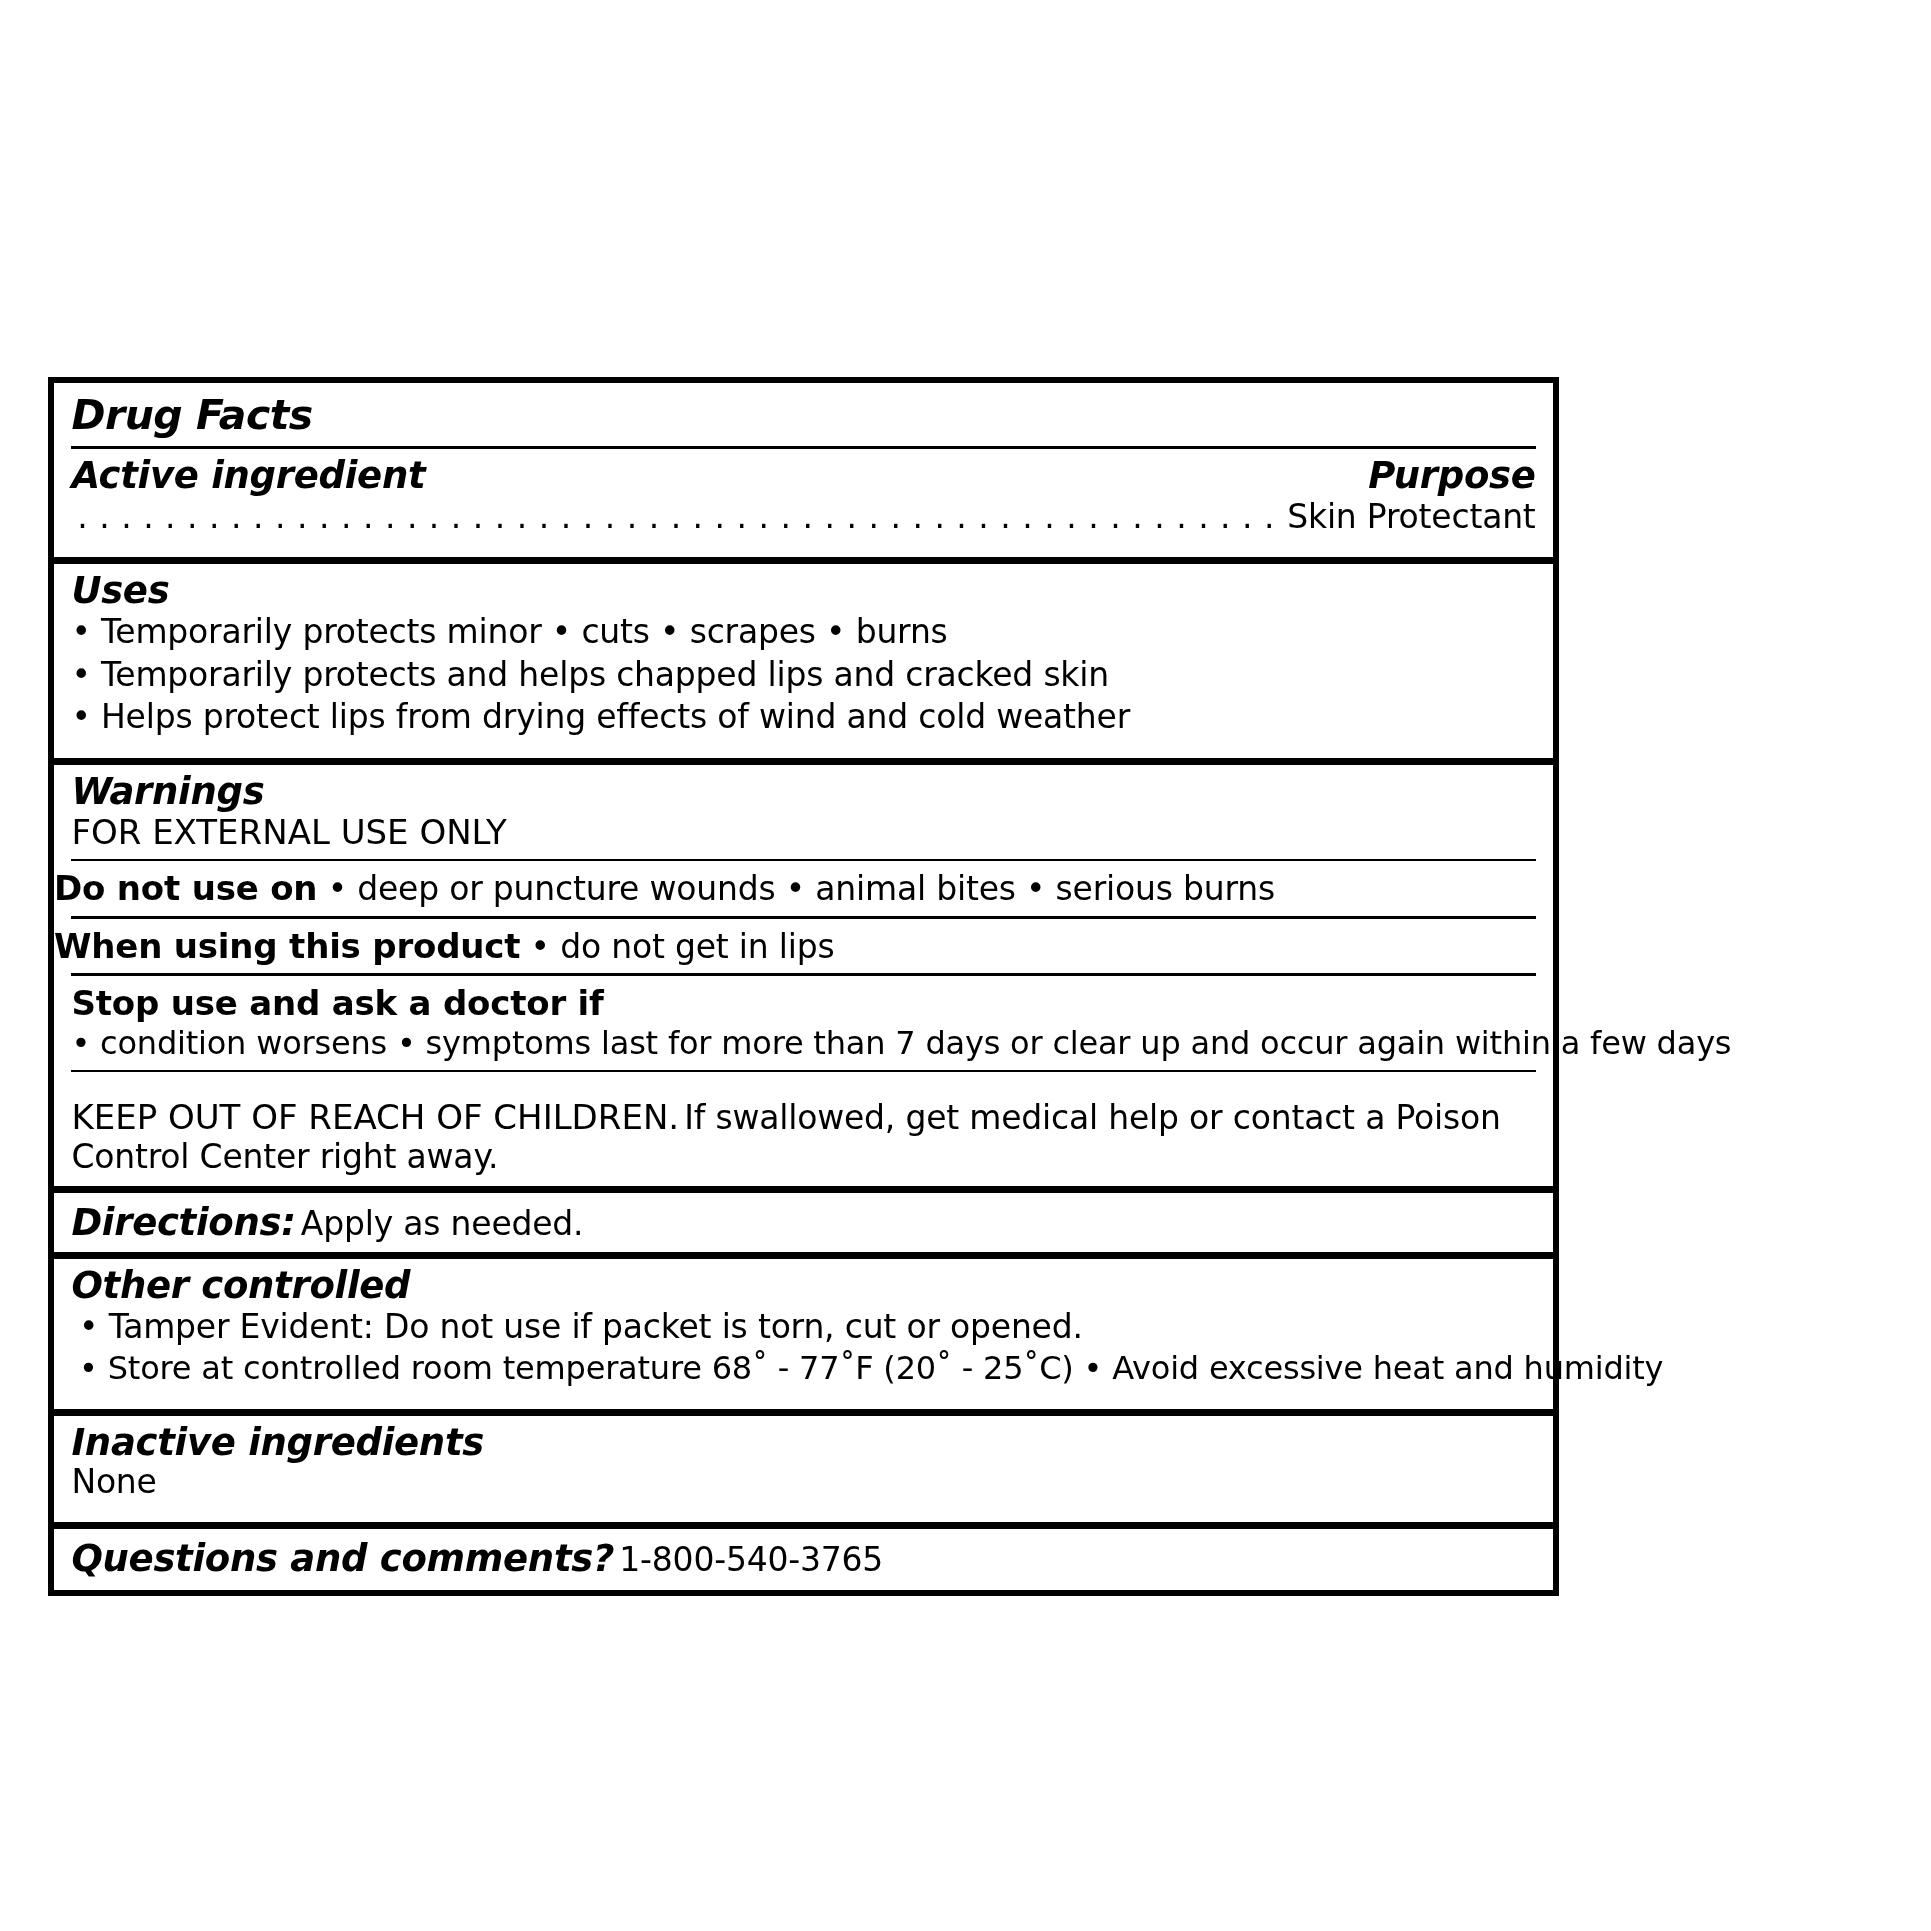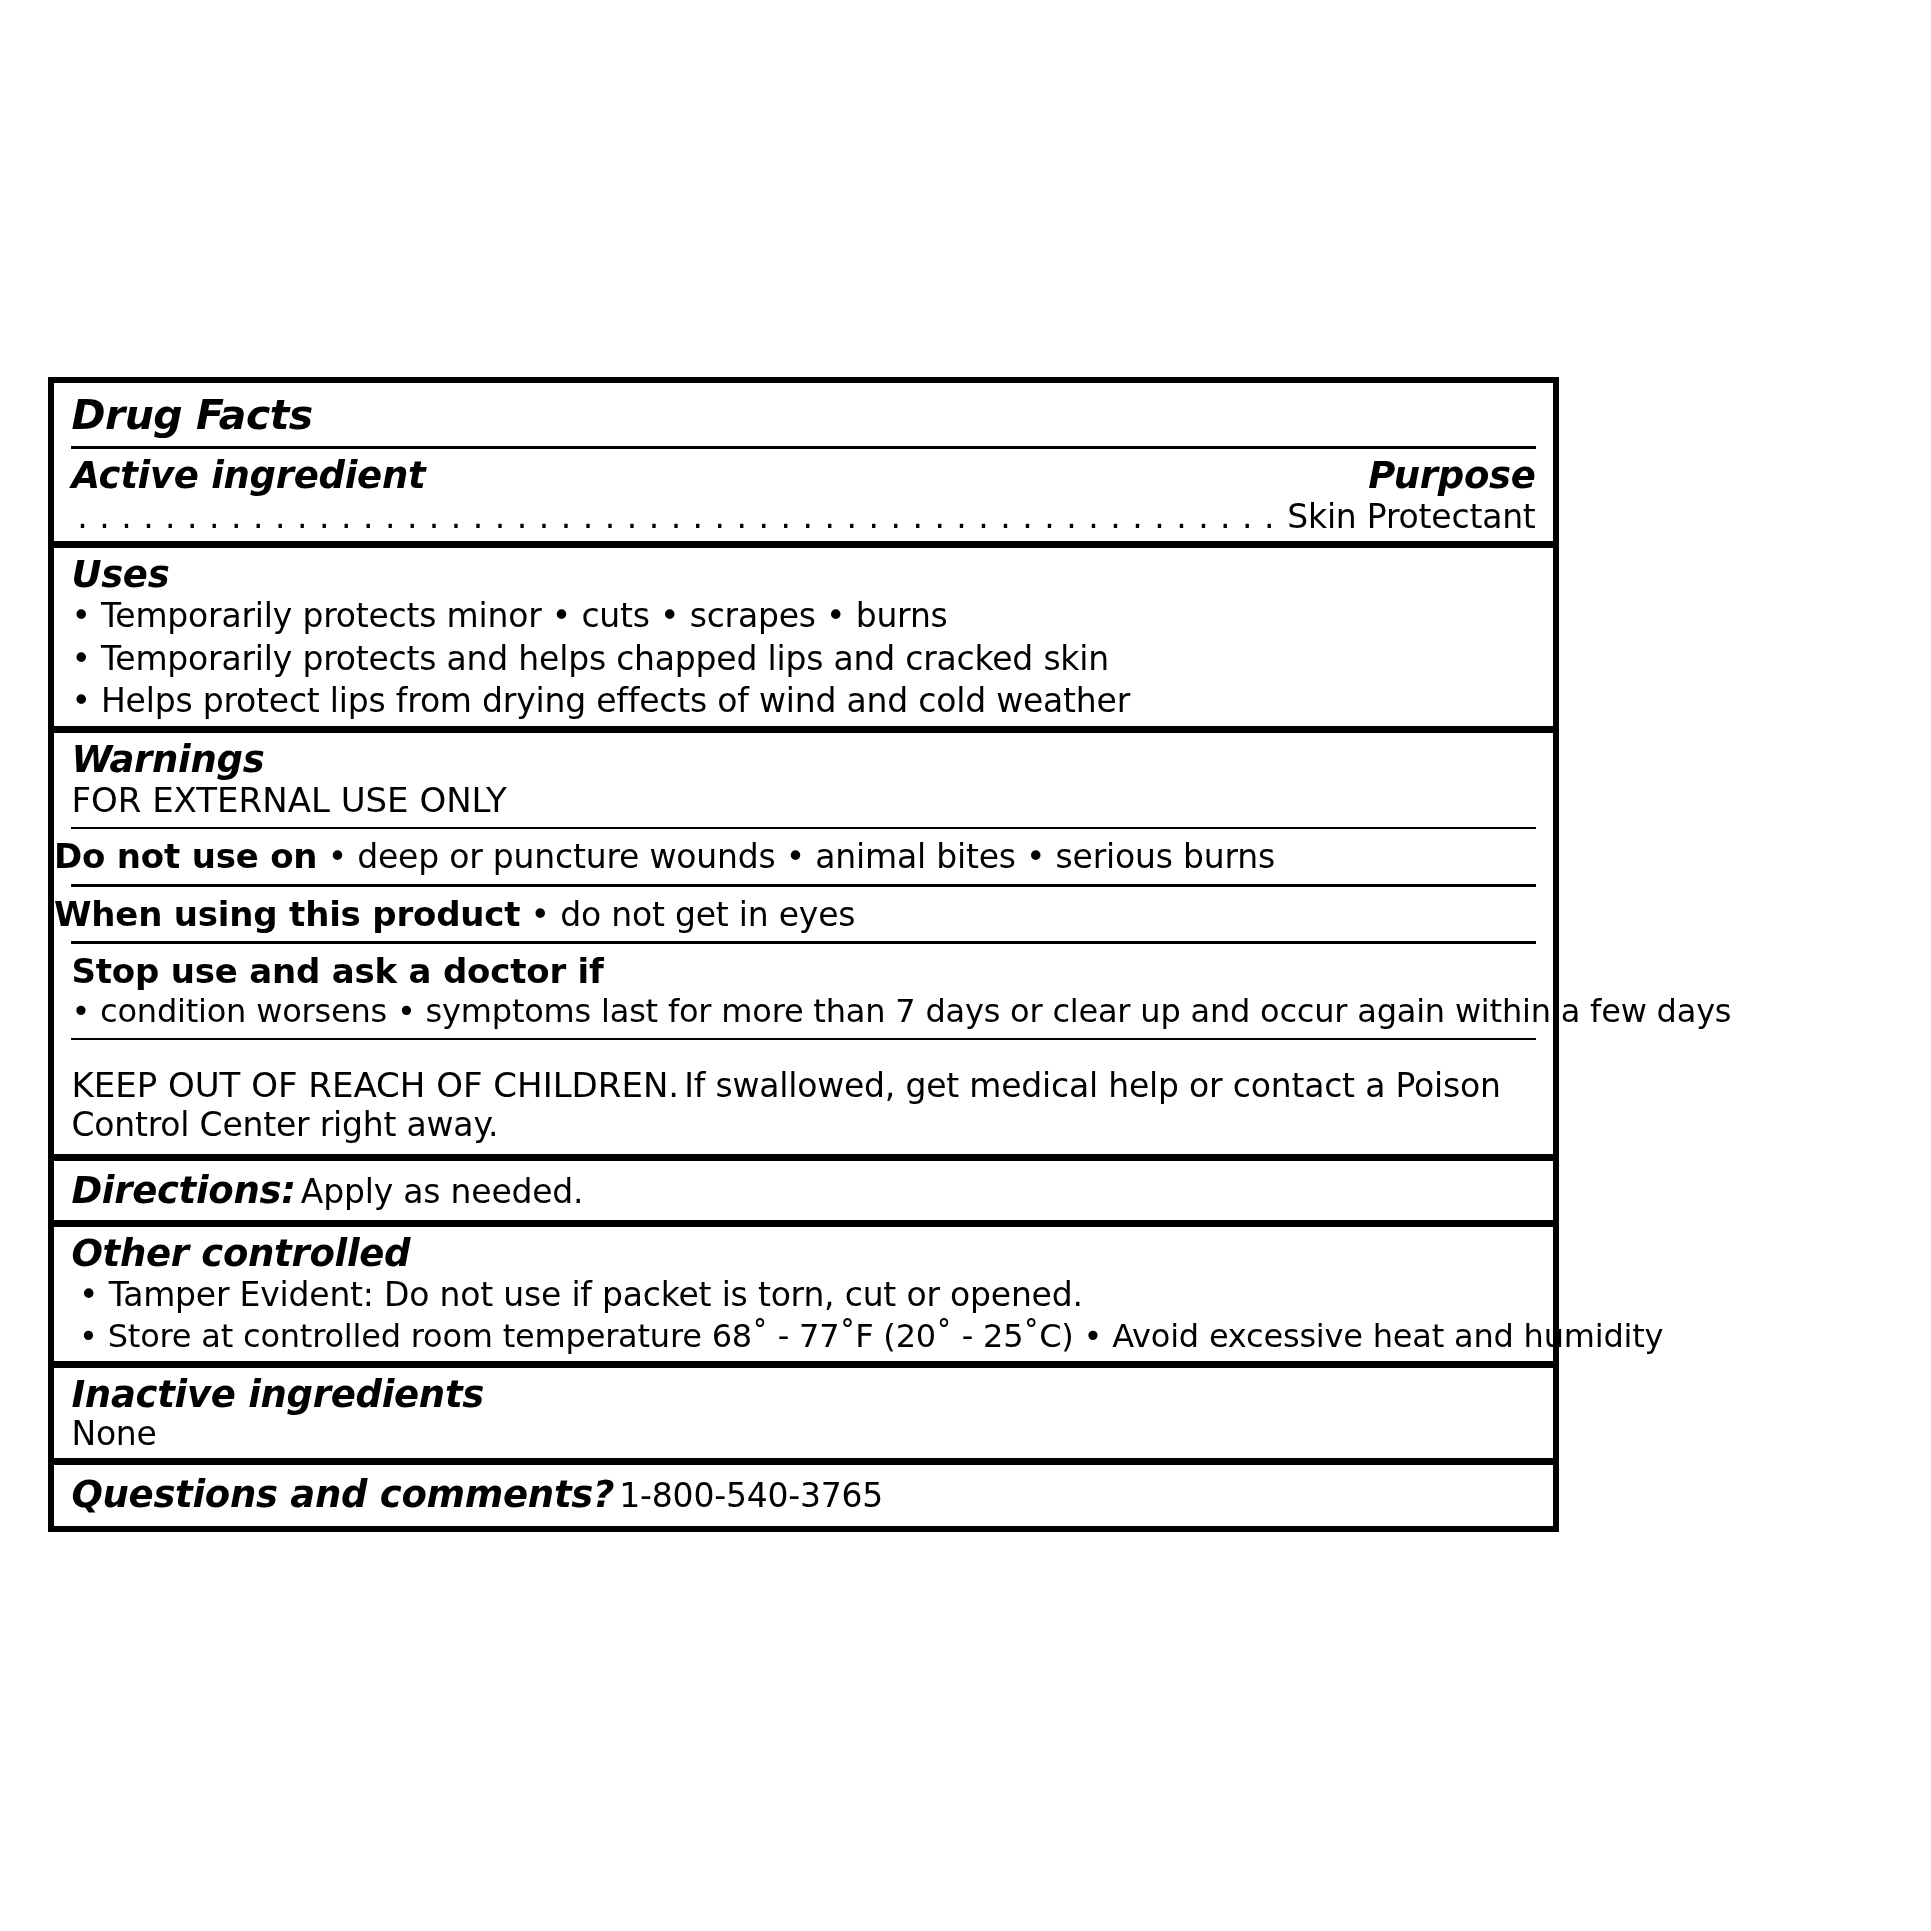--- a/index.html
+++ b/index.html
@@ -59,21 +59,21 @@
     justify-content: space-between;
     align-items: baseline;
   }
   .body-text {
     font-size: 33px;
     line-height: 1.18;
     letter-spacing: -0.2px;
   }
   .sec-pad {
     padding-top: 5.8px;
-    padding-bottom: 4px;
+    padding-bottom: 20px;
   }
   .bullet-line {
     font-size: 33px;
     line-height: 1.28;
     letter-spacing: -0.2px;
     white-space: nowrap;
   }
   .caps-bold {
     font-weight: normal;
     font-size: 34px;
@@ -139,21 +139,21 @@
   <div class="inner-rule"></div>
 
   <div class="section inline-block-row">
     <span class="sub-bold">Do not use on</span>
     <span>• deep or puncture wounds  • animal bites  • serious burns</span>
   </div>
   <div class="inner-rule"></div>
 
   <div class="section inline-block-row">
     <span class="sub-bold">When using this product</span>
-    <span>• do not get in eyes</span>
+    <span>• do not get in lips</span>
   </div>
   <div class="inner-rule"></div>
 
   <div class="section" style="padding-top:6.8px; padding-bottom:5.8px;">
     <div class="sub-bold">Stop use and ask a doctor if</div>
     <div class="bullet-line" style="font-size:32px;">• condition worsens  • symptoms last for more than 7 days or clear up and occur again within a few days</div>
   </div>
   <div class="inner-rule"></div>
 
   <div class="section" style="padding-top:25px; padding-bottom:8.7px;">

